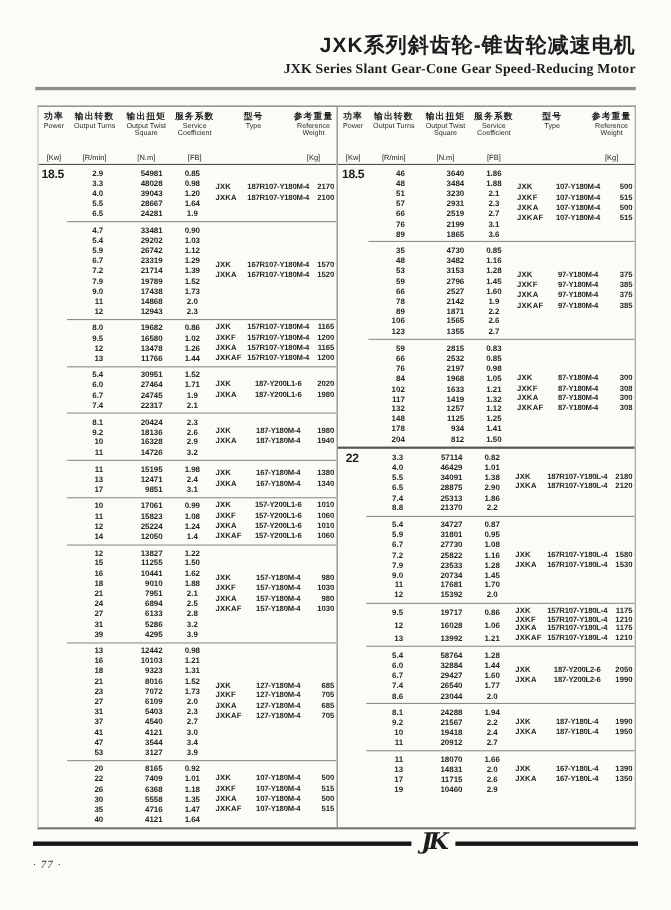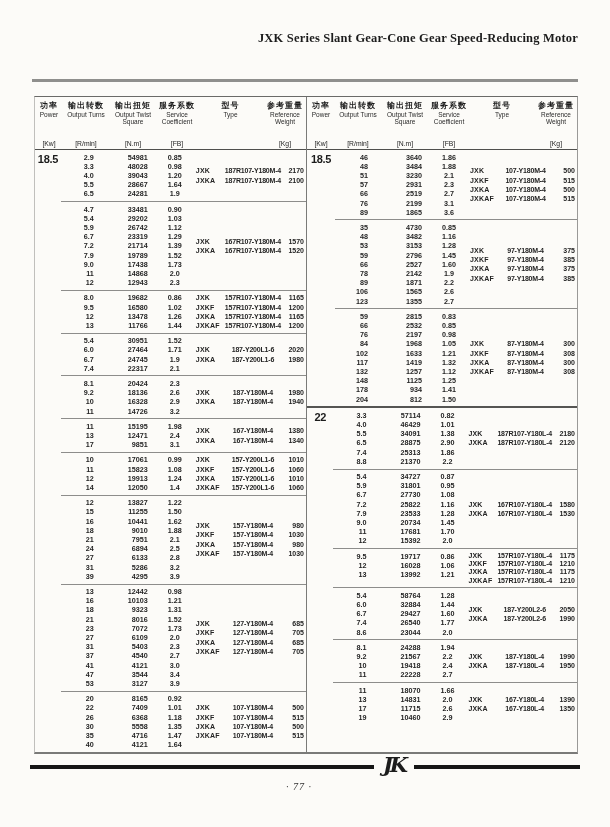--- a/index.html
+++ b/index.html
@@ -40,21 +40,21 @@
   .hunit{font-size:6.8px;margin-top:auto;white-space:nowrap;}
 
   .tbody{flex:1;display:flex;flex-direction:column;}
   .section{display:flex;}
   .section-sep{border-top:2px solid #555553;}
   .power-cell{width:28px;box-sizing:border-box;font-size:11px;font-weight:bold;text-align:center;padding-top:3px;letter-spacing:-.3px;}
   .groups{flex:1;display:flex;flex-direction:column;}
   .group{display:flex;padding:2.5px 0;}
   .group-sep{border-top:1px solid #8d8d8b;}
 
-  .rows{display:flex;flex-direction:column;}
+  .rows{display:flex;flex-direction:column;justify-content:space-between;}
   .row{display:flex;line-height:9.2px;font-size:7.2px;font-weight:bold;color:#242424;}
   .c-turns{width:46px;text-align:right;box-sizing:border-box;padding-right:13px;}
   .c-torque{width:48px;text-align:right;box-sizing:border-box;padding-right:7px;}
   .c-fb{width:40px;text-align:center;}
 
   .types{flex:1;display:flex;flex-direction:column;justify-content:center;padding-right:2px;}
   .type-line{display:flex;align-items:baseline;line-height:9.2px;font-size:7px;font-weight:bold;white-space:nowrap;color:#242424;}
   .types.tight .type-line{line-height:8.3px;}
   .t-prefix{width:29px;text-align:left;padding-left:1px;letter-spacing:.2px;}
   .t-model{flex:1;text-align:center;letter-spacing:-.2px;}
@@ -65,31 +65,32 @@
   .footer-line{display:flex;align-items:center;}
   .seg{height:4px;background:#161616;}
   .seg.l{flex:338;}
   .seg.r{flex:163;}
   .brand-logo{
     font-family:"DejaVu Serif",serif;font-weight:bold;font-style:italic;
     font-size:21px;line-height:14px;letter-spacing:-3px;
     margin:0 9px;transform:translateY(-2px);
   }
   .page-number{
-    text-align:center;padding-right:12px;margin-top:7px;
+    text-align:left;padding-right:12px;margin-top:7px;
     font-family:"Liberation Serif",serif;font-style:italic;
     font-size:10px;letter-spacing:1px;color:#333;
   }
 </style>
 </head>
 <body>
 
 <div class="page">
 
   <div class="doc-header">
+    <div class="title-cn">JXK系列斜齿轮-锥齿轮减速电机</div>
     <div class="title-en">JXK Series Slant Gear-Cone Gear Speed-Reducing Motor</div>
   </div>
   <div class="header-rule"></div>
 
   <div class="spec-table">
     <div class="half left" id="half-left">
         <div class="thead">
           <div class="hcell w0">
             <div class="hcn">功率</div>
             <div class="hen">Power</div>
@@ -383,21 +384,21 @@
                     <span class="c-torque">17061</span>
                     <span class="c-fb">0.99</span>
                   </div>
                   <div class="row">
                     <span class="c-turns">11</span>
                     <span class="c-torque">15823</span>
                     <span class="c-fb">1.08</span>
                   </div>
                   <div class="row">
                     <span class="c-turns">12</span>
-                    <span class="c-torque">19913</span>
+                    <span class="c-torque">25224</span>
                     <span class="c-fb">1.24</span>
                   </div>
                   <div class="row">
                     <span class="c-turns">14</span>
                     <span class="c-torque">12050</span>
                     <span class="c-fb">1.4</span>
                   </div>
                 </div>
                 <div class="types">
                   <div class="type-line">
@@ -1080,21 +1081,21 @@
                     <span class="c-torque">21567</span>
                     <span class="c-fb">2.2</span>
                   </div>
                   <div class="row">
                     <span class="c-turns">10</span>
                     <span class="c-torque">19418</span>
                     <span class="c-fb">2.4</span>
                   </div>
                   <div class="row">
                     <span class="c-turns">11</span>
-                    <span class="c-torque">22228</span>
+                    <span class="c-torque">20912</span>
                     <span class="c-fb">2.7</span>
                   </div>
                 </div>
                 <div class="types">
                   <div class="type-line">
                     <span class="t-prefix">JXK</span>
                     <span class="t-model">187-Y180L-4</span>
                     <span class="t-weight">1990</span>
                   </div>
                   <div class="type-line">

